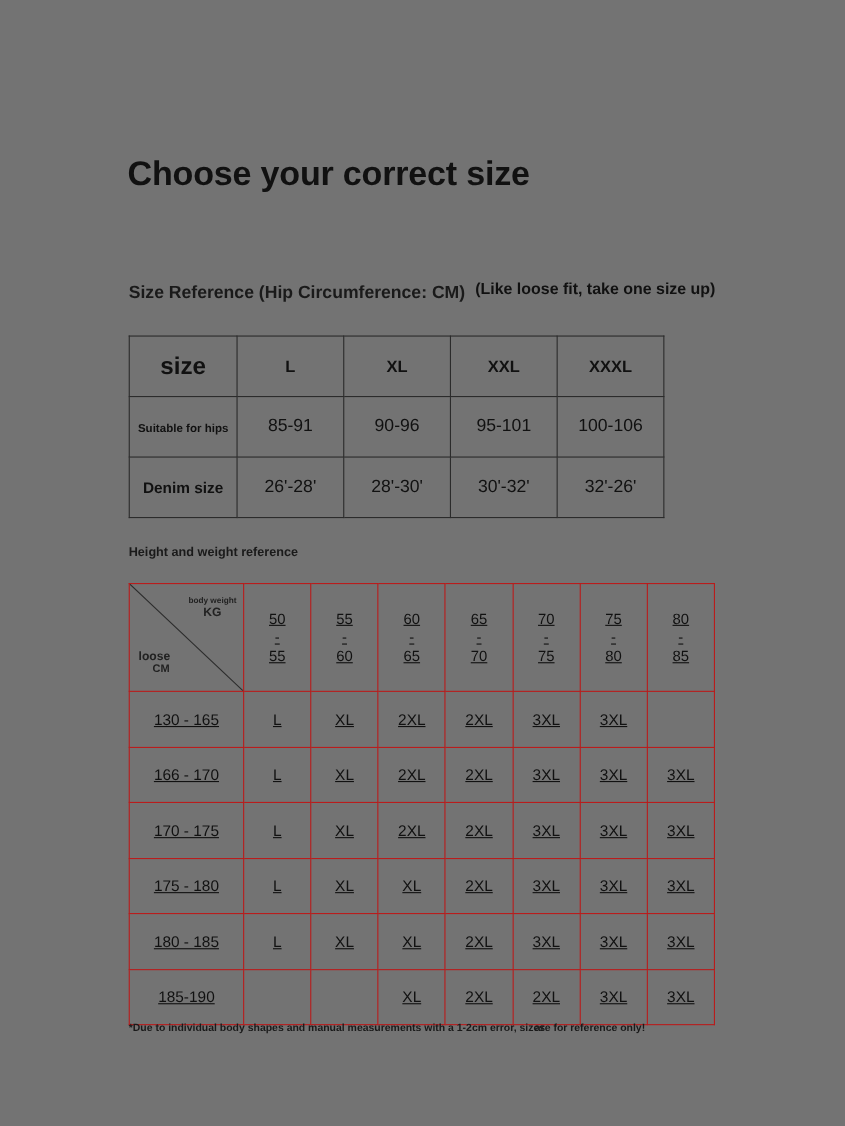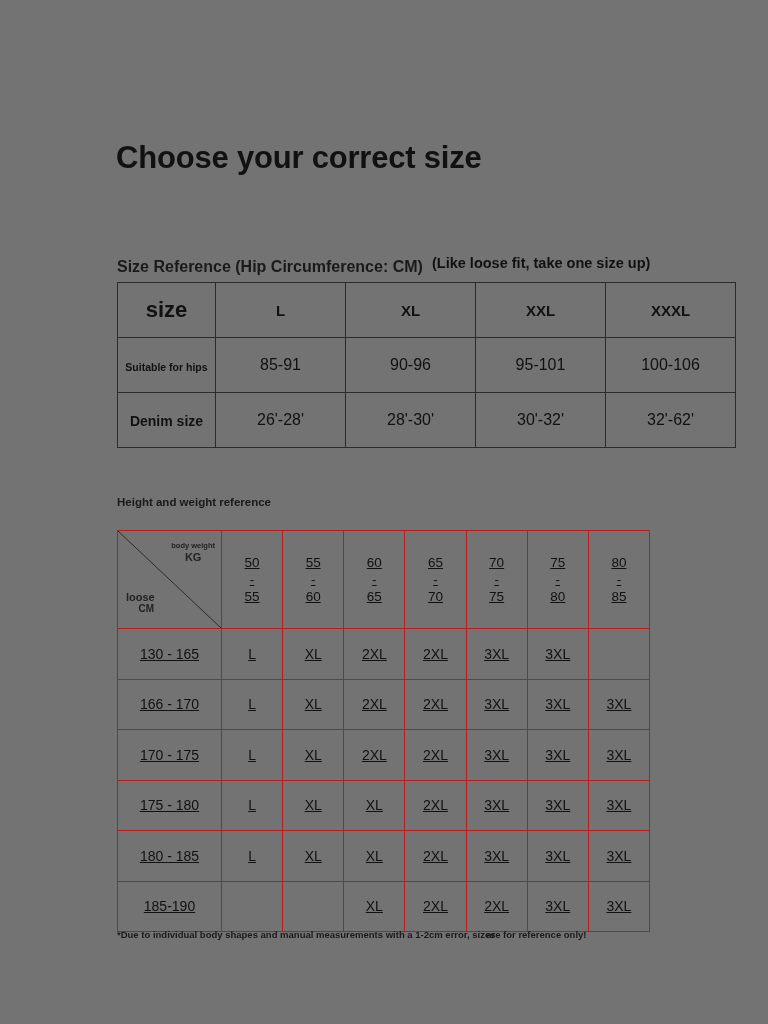--- a/index.html
+++ b/index.html
@@ -69,22 +69,22 @@
     white-space: nowrap;
   }
   .footnote .seg2 {
     margin-left: -12px;
   }
 
   
   table.t1 {
     position: absolute;
     left: 117px;
-    top: 282px;
-    width: 619px;
+    top: 305px;
+    width: 487px;
     border-collapse: collapse;
     table-layout: fixed;
   }
   table.t1 td {
     border: 1px solid #2b2b2b;
     text-align: center;
     vertical-align: middle;
     height: 52px;
     font-size: 15px;
     color: #111111;
@@ -222,21 +222,21 @@
         <td><span class="val">95-101</span></td>
         <td><span class="val">100-106</span></td>
       </tr>
       <tr>
         <td class="lead">
           <span class="mid-lead">Denim size</span>
         </td>
         <td><span class="val">26'-28'</span></td>
         <td><span class="val">28'-30'</span></td>
         <td><span class="val">30'-32'</span></td>
-        <td><span class="val">32'-62'</span></td>
+        <td><span class="val">32'-26'</span></td>
       </tr>
     </tbody>
   </table>
 
   <div class="section-label">Height and weight reference</div>
 
   <table class="t2">
     <tbody>
       <tr>
         <td class="corner">

